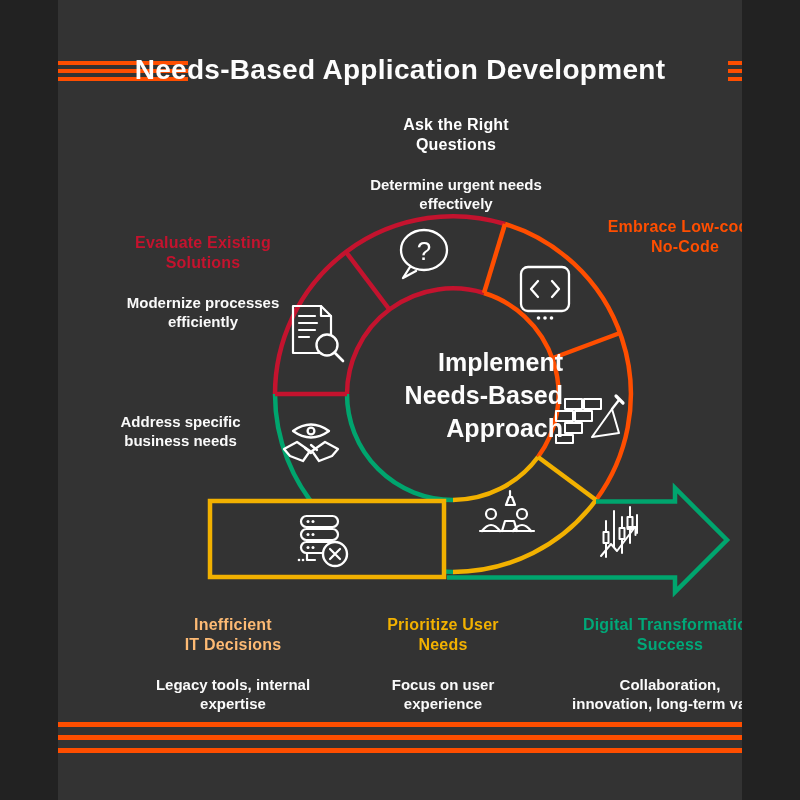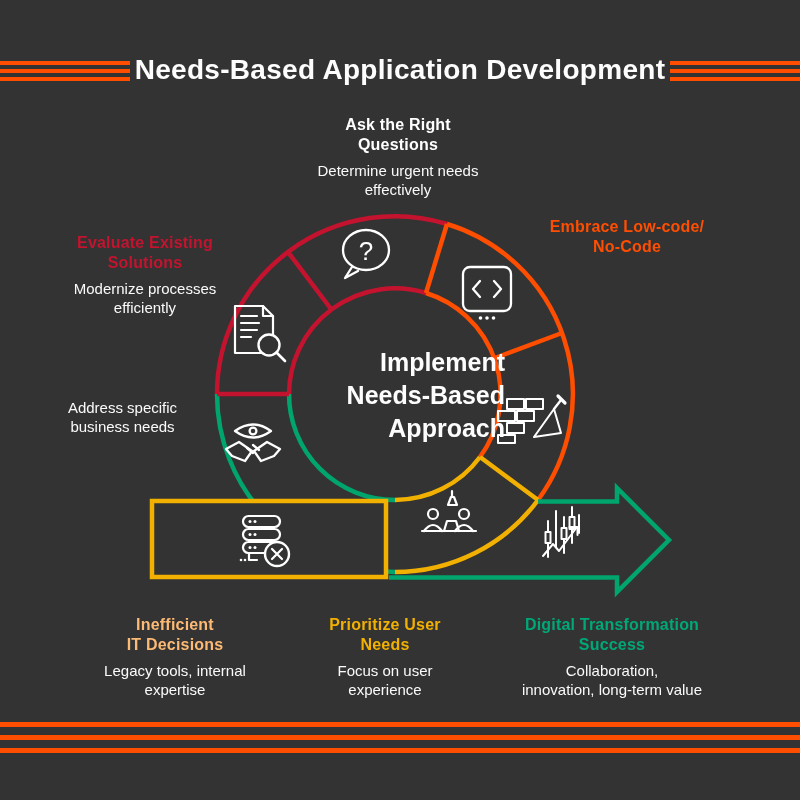--- a/index.html
+++ b/index.html
@@ -1,39 +1,39 @@
 <!DOCTYPE html>
 <html><head>
 <meta charset="utf-8">
 <style>
   html,body{margin:0;padding:0;background:#222;}
   .canvas{
-    position:relative;width:800px;height:800px;margin:0 auto;
+    position:relative;width:684px;height:800px;margin:0 auto;
     background:#333333;overflow:hidden;
     font-family:"Liberation Sans", sans-serif;
   }
   .stripe{position:absolute;height:4.5px;background:#FF4E00;}
   .page-title{
     position:absolute;left:0;right:0;top:54px;text-align:center;
     color:#FDFDFD;font-size:28px;font-weight:bold;letter-spacing:.3px;
   }
   .diagram-svg{position:absolute;left:0;top:0;}
   .center-label{
     position:absolute;left:285px;top:346px;width:220px;text-align:right;
     color:#FDFDFD;font-size:25px;font-weight:bold;line-height:1.32;
     white-space:pre-line;
   }
   .seg-label{position:absolute;text-align:center;}
   .seg-title{
     font-weight:bold;font-size:16px;line-height:1.25;
     white-space:pre-line;letter-spacing:.2px;
   }
   .seg-desc{
-    color:#FAFAFA;font-weight:normal;font-size:15px;line-height:1.27;
-    white-space:pre-line;margin-top:6px;
+    color:#FAFAFA;font-weight:bold;font-size:15px;line-height:1.27;
+    white-space:pre-line;margin-top:20px;
   }
 </style>
 </head>
 <body>
 
 <div class="canvas">
 
   <div>
     <div class="stripe" style="left:0;top:60.5px;width:130px;"></div>
     <div class="stripe" style="left:0;top:68.5px;width:130px;"></div>

